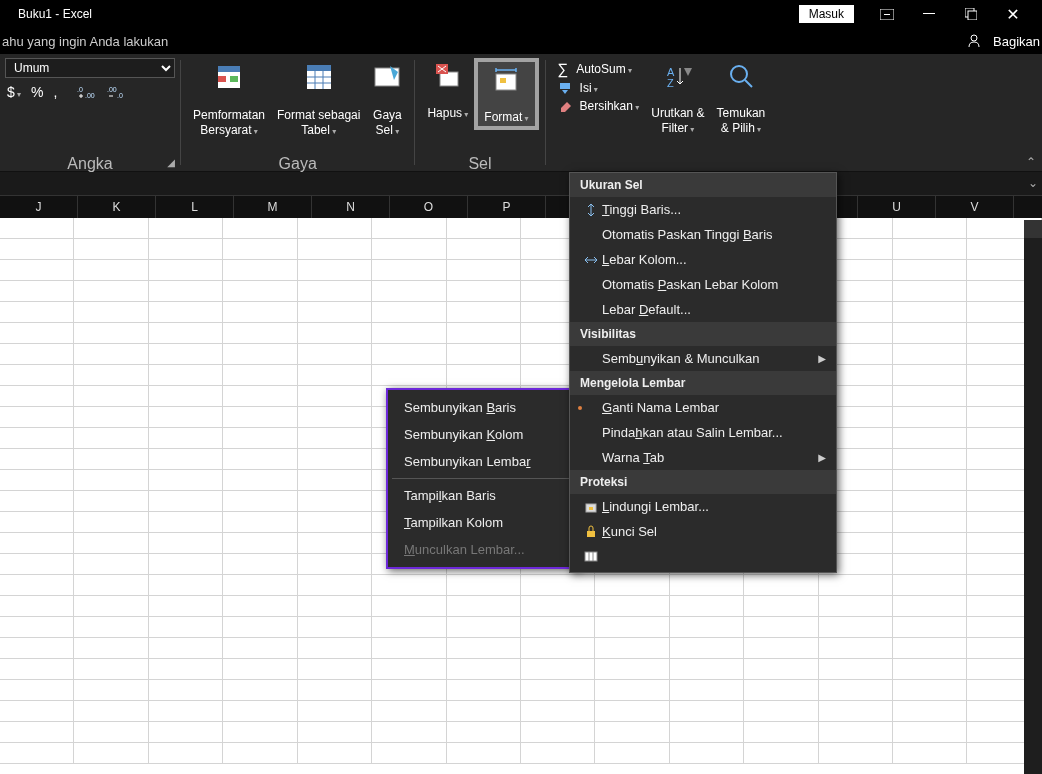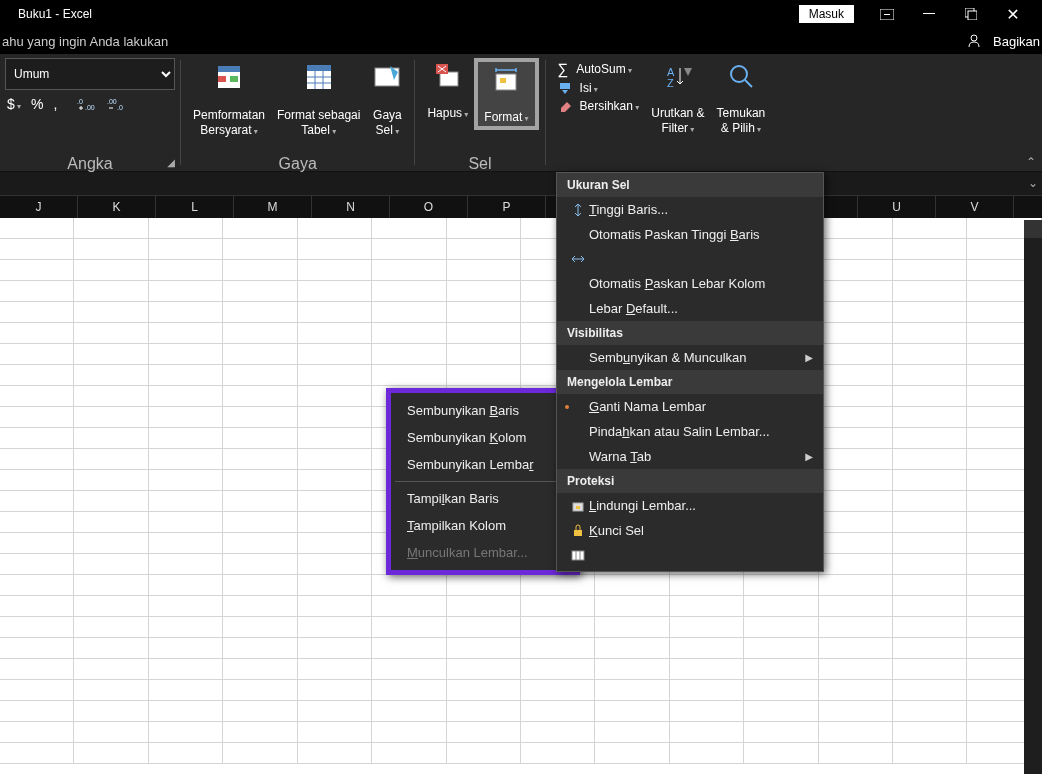--- a/index.html
+++ b/index.html
@@ -97,21 +97,21 @@
     align-items: center;
     justify-content: center;
     font-size: 10px;
     color: #aaa;
   }
   .numfmt {
     width: 180px;
   }
   .numfmt select {
     width: 170px;
-    height: 32px;
+    height: 20px;
     background: #1d1d1d;
     color: #fff;
     border: 1px solid #555;
     font-size: 12px;
     padding: 0 4px;
   }
   .numfmt .row2 {
     display: flex;
     align-items: center;
     gap: 10px;
@@ -182,21 +182,21 @@
     width: 18px;
     height: 556px;
     background: #1e1e1e;
   }
   .vscroll .up, .vscroll .dn { height: 18px; background: #333; }
   .vscroll .thumb { height: 40px; }
 
   
   .menu {
     position: absolute;
-    left: 556px;
+    left: 569px;
     top: 172px;
     width: 268px;
     background: #2b2b2b;
     border: 1px solid #555;
     box-shadow: 2px 2px 8px rgba(0,0,0,0.6);
     z-index: 50;
     padding-bottom: 4px;
   }
   .menu .header {
     background: #3a3a3a;
@@ -231,21 +231,21 @@
   }
   .u { text-decoration: underline; }
 
   
   .submenu {
     position: absolute;
     left: 386px;
     top: 388px;
     width: 194px;
     background: #2b2b2b;
-    border: 5px solid #6d28d9;
+    border: 2px solid #6d28d9;
     box-shadow: 2px 2px 8px rgba(0,0,0,0.6);
     z-index: 40;
     padding: 4px 0;
   }
   .submenu .sitem {
     padding: 6px 16px;
     font-size: 13px;
     color: #eee;
   }
   .submenu .sitem.disabled { color: #777; }
@@ -901,20 +901,21 @@
   <div class="item">
     <span class="ic"></span>
     <span class="lbl">Otomatis Paskan Tinggi <span class="u">B</span>aris</span>
   </div>
   <div class="item">
     <span class="ic">
       <svg width="14" height="14">
           <path d="M1 7 L13 7 M4 4 L1 7 L4 10 M10 4 L13 7 L10 10" stroke="#8ac0f0" fill="none"></path>
         </svg>
     </span>
+    <span class="lbl"><span class="u">L</span>ebar Kolom...</span>
   </div>
   <div class="item">
     <span class="ic"></span>
     <span class="lbl">Otomatis <span class="u">P</span>askan Lebar Kolom</span>
   </div>
   <div class="item">
     <span class="ic"></span>
     <span class="lbl">Lebar <span class="u">D</span>efault...</span>
   </div>
   <div class="header">Visibilitas</div>

